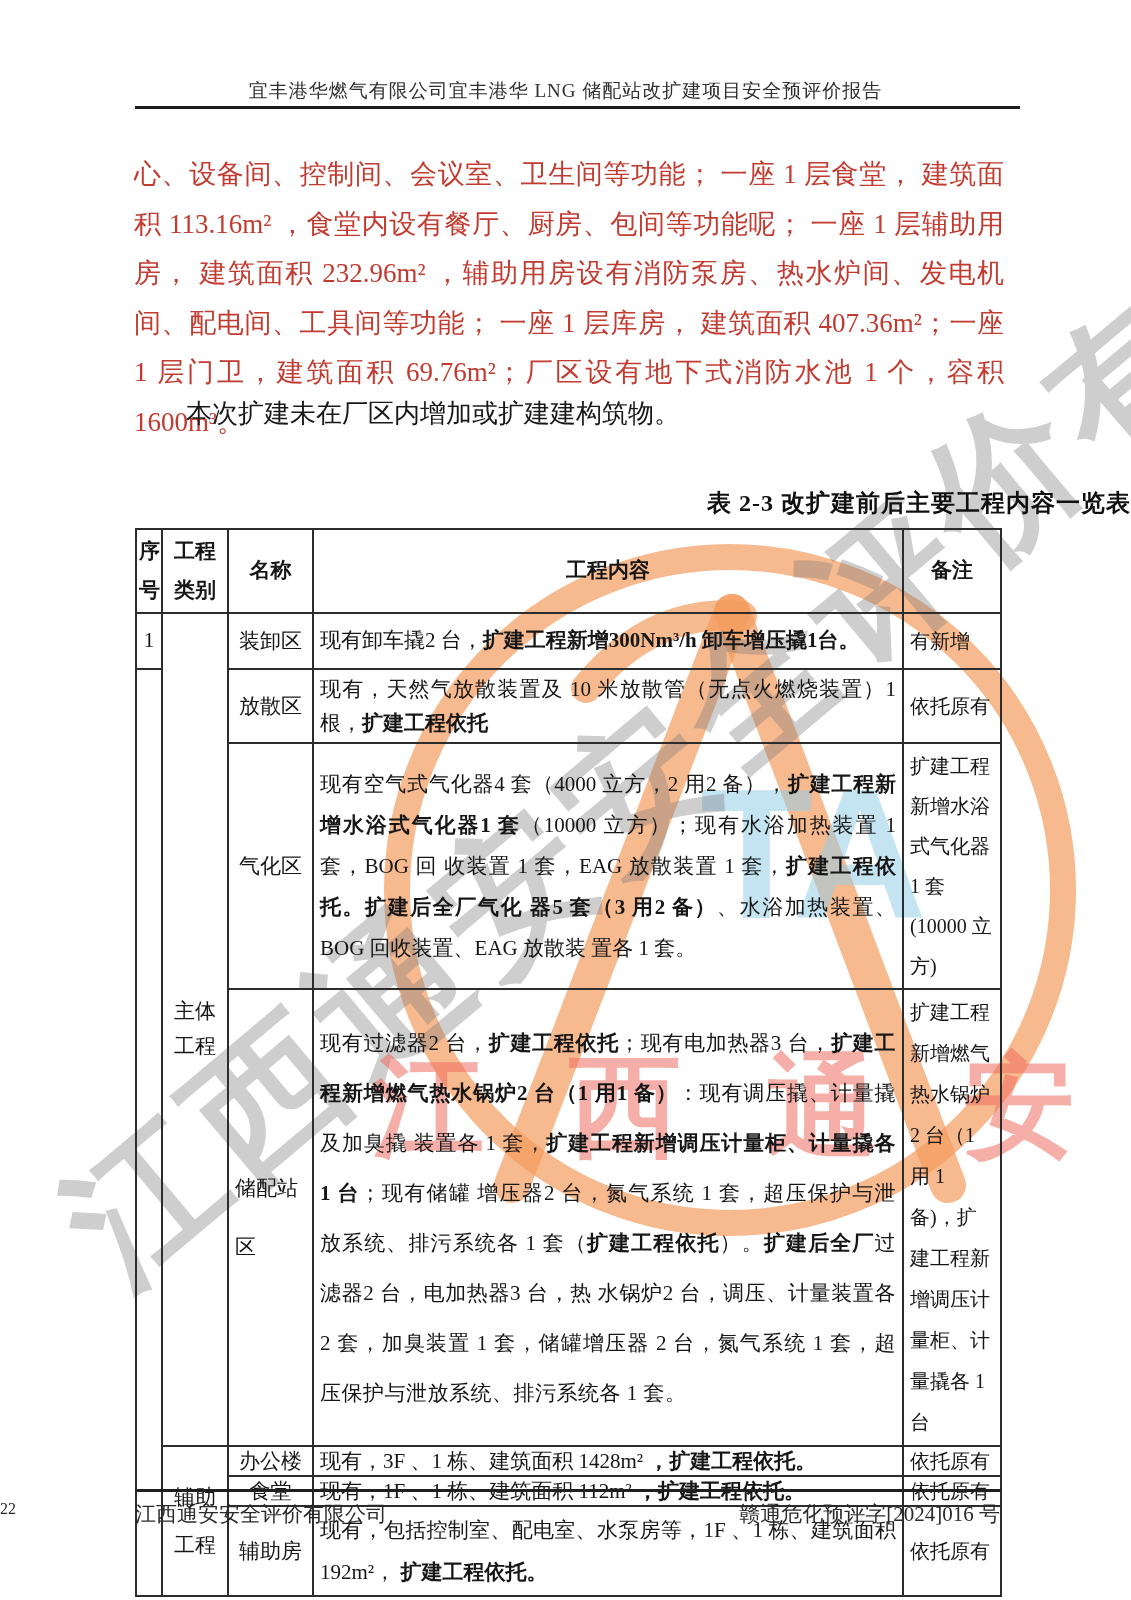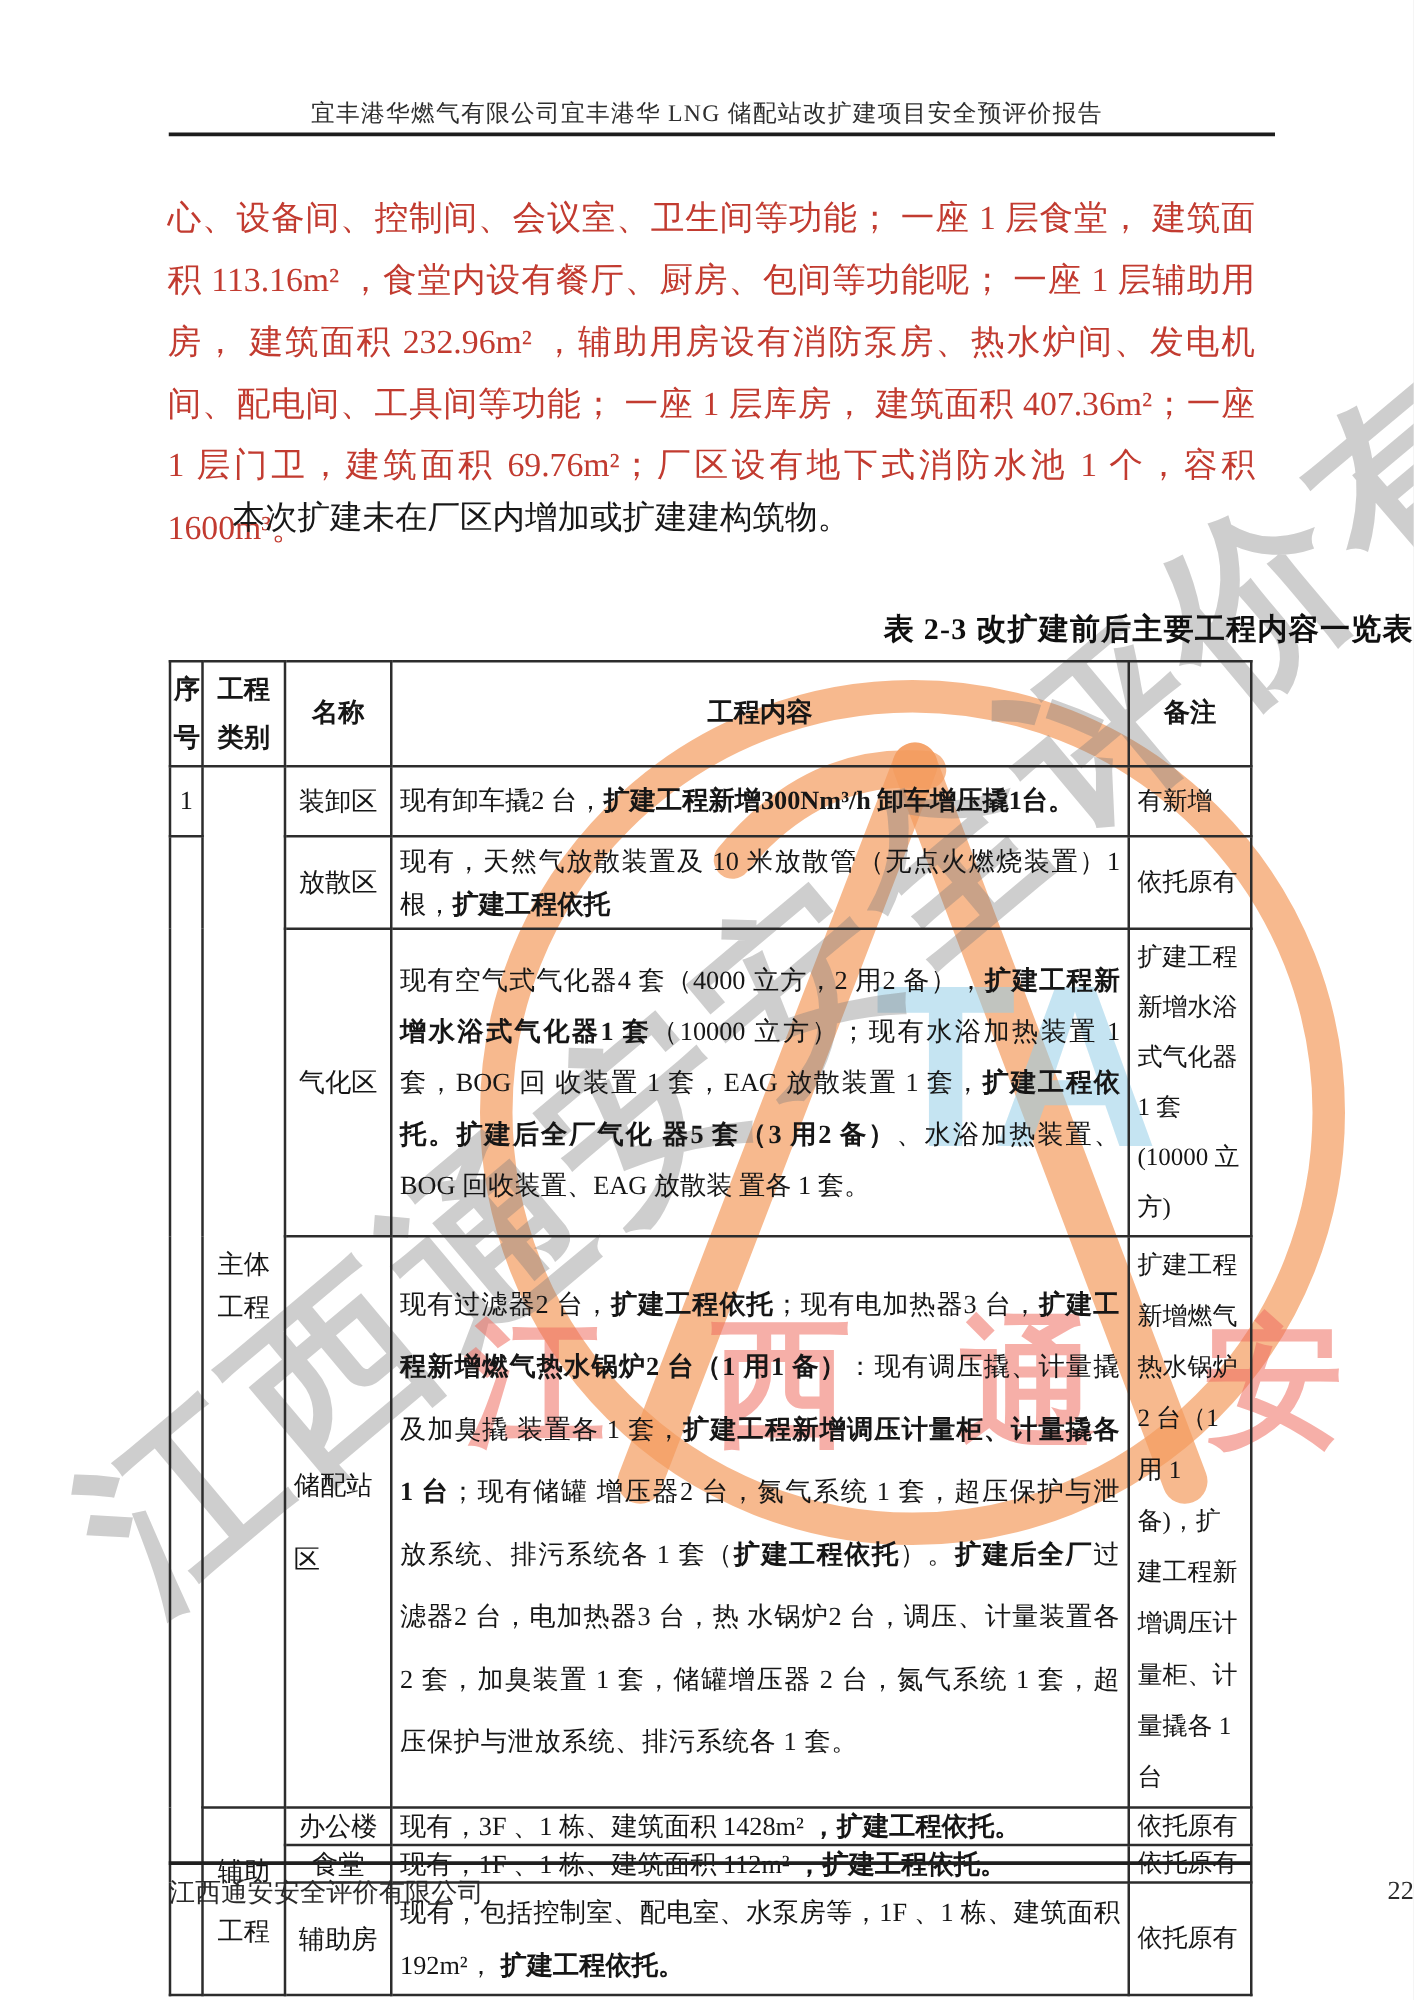--- a/index.html
+++ b/index.html
@@ -70,21 +70,21 @@
   .lh34{line-height:34px;}
   .lh41{line-height:41px;}
   .lh51{line-height:50px;letter-spacing:0.5px;}
   .lh42{line-height:42px;}
   .lh-tight{line-height:1.15;padding-top:0;padding-bottom:0;}
   .note41{line-height:41px;}
   .note40{line-height:40px;margin-top:46px;}
   .main-table b{font-weight:bold;}
   .footer-rule{position:absolute;left:135px;top:1489px;width:866px;height:3px;background:#202020;}
   .footer-company{position:absolute;left:135px;top:1500px;font-size:21px;color:#2a2a2a;}
-  .footer-page{position:absolute;left:0;top:1500px;width:100%;text-align:right;font-size:21px;color:#2a2a2a;}
+  .footer-page{position:absolute;left:0;top:1500px;width:100%;text-align:left;font-size:16px;color:#2a2a2a;}
   .footer-doc{position:absolute;right:131px;top:1500px;font-size:21px;color:#2a2a2a;}
 </style>
 </head>
 <body>
 
 <div class="page">
 
   <div class="wm-layer">
     <div class="wm-circle"></div>
     <svg class="wm-a-svg" width="1131" height="1600" viewBox="0 0 1131 1600">
@@ -161,15 +161,16 @@
         <td class="c-name">辅助房</td>
         <td class="c-content lh42 vtop"><span>现有，包括控制室、配电室、水泵房等，1F 、1  栋、建筑面积 192m²， </span><b>扩建工程依托。</b></td>
         <td class="c-note vtop">依托原有</td>
       </tr>
     </tbody>
       </table>
 
     <div class="footer-rule"></div>
     <div class="footer-company">江西通安安全评价有限公司</div>
     <div class="footer-page">22</div>
+    <div class="footer-doc">赣通危化预评字[2024]016 号</div>
 
   </div>
 </div>
 
 </body></html>

